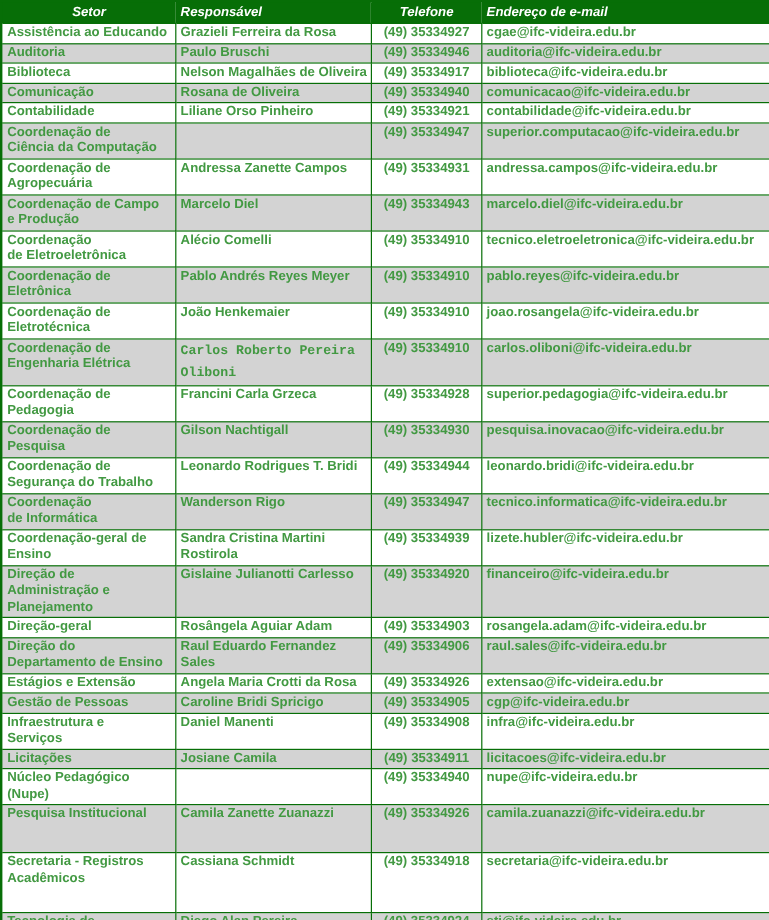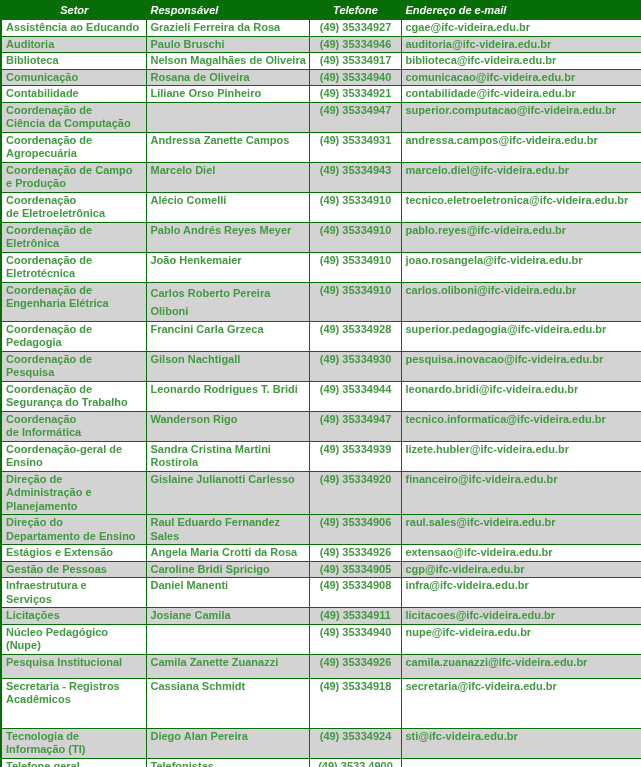--- a/index.html
+++ b/index.html
@@ -41,21 +41,21 @@
     font-style: italic;
   }
   td {
     color: var(--row-text);
     background: var(--row-bg);
     white-space: pre; 
   }
   tr.alt td { background: var(--row-alt-bg); }
   .align-center { text-align: center; }
   .align-left { text-align: left; }
-  td.spaced { line-height: 18px; }
+  td.spaced { line-height: 18px; font-family: Liberation Mono, monospace; }
 </style>
 </head>
 <body>
 
 <table class="contacts">
   <colgroup>
     <col style="width:145px">
     <col style="width:163px">
     <col style="width:92px">
     <col style="width:241px">
@@ -186,20 +186,26 @@
         <td class="align-left">lizete.hubler@ifc-videira.edu.br</td>
       </tr>
       <tr class="alt">
         <td class="align-left">Direção de
 Administração e
 Planejamento</td>
         <td class="align-left">Gislaine Julianotti Carlesso</td>
         <td class="align-center">(49) 35334920</td>
         <td class="align-left">financeiro@ifc-videira.edu.br</td>
       </tr>
+      <tr>
+        <td class="align-left">Direção-geral</td>
+        <td class="align-left">Rosângela Aguiar Adam</td>
+        <td class="align-center">(49) 35334903</td>
+        <td class="align-left">rosangela.adam@ifc-videira.edu.br</td>
+      </tr>
       <tr class="alt">
         <td class="align-left">Direção do
 Departamento de Ensino</td>
         <td class="align-left">Raul Eduardo Fernandez
 Sales</td>
         <td class="align-center">(49) 35334906</td>
         <td class="align-left">raul.sales@ifc-videira.edu.br</td>
       </tr>
       <tr>
         <td class="align-left">Estágios e Extensão</td>
@@ -226,21 +232,21 @@
         <td class="align-center">(49) 35334911</td>
         <td class="align-left">licitacoes@ifc-videira.edu.br</td>
       </tr>
       <tr>
         <td class="align-left">Núcleo Pedagógico
 (Nupe)</td>
         <td class="align-left"></td>
         <td class="align-center">(49) 35334940</td>
         <td class="align-left">nupe@ifc-videira.edu.br</td>
       </tr>
-      <tr class="alt" style="height: 24px;">
+      <tr class="alt" style="height: 40px;">
         <td class="align-left">Pesquisa Institucional</td>
         <td class="align-left">Camila Zanette Zuanazzi</td>
         <td class="align-center">(49) 35334926</td>
         <td class="align-left">camila.zuanazzi@ifc-videira.edu.br</td>
       </tr>
       <tr style="height: 50px;">
         <td class="align-left">Secretaria - Registros
 Acadêmicos</td>
         <td class="align-left">Cassiana Schmidt</td>
         <td class="align-center">(49) 35334918</td>

